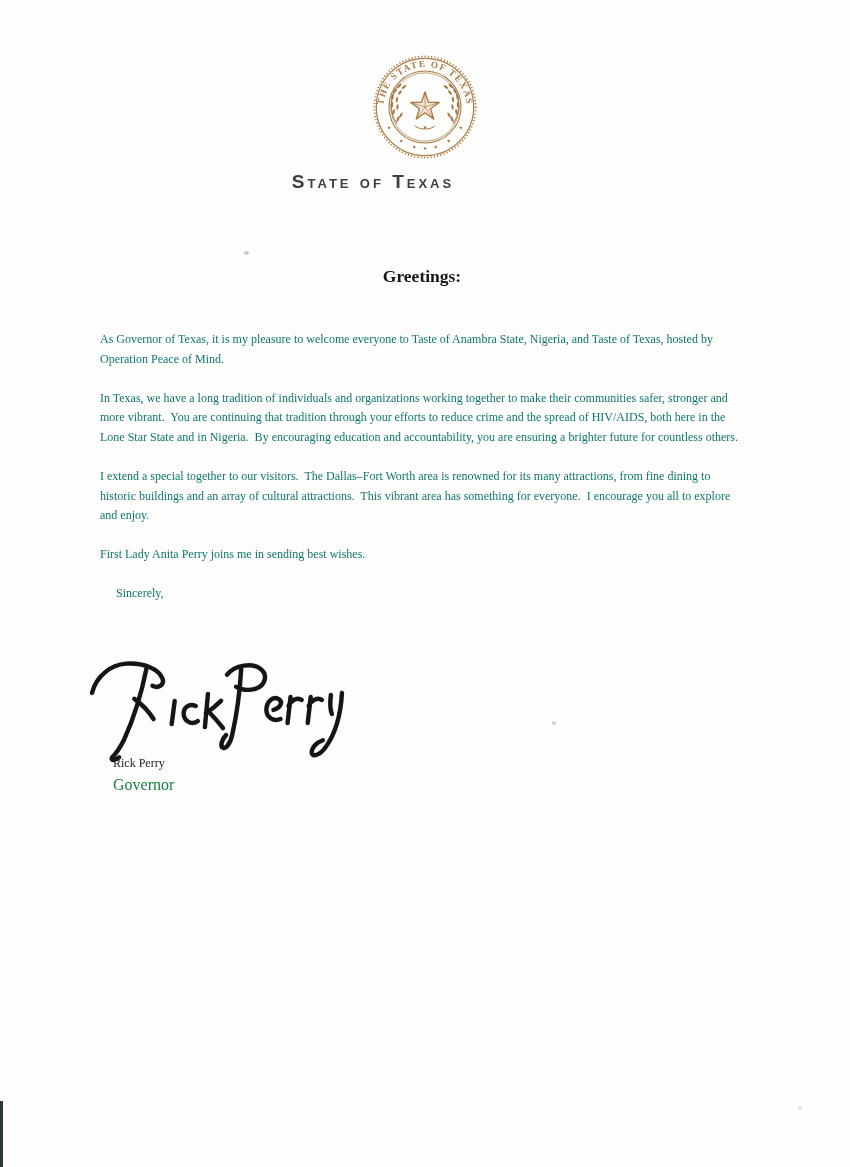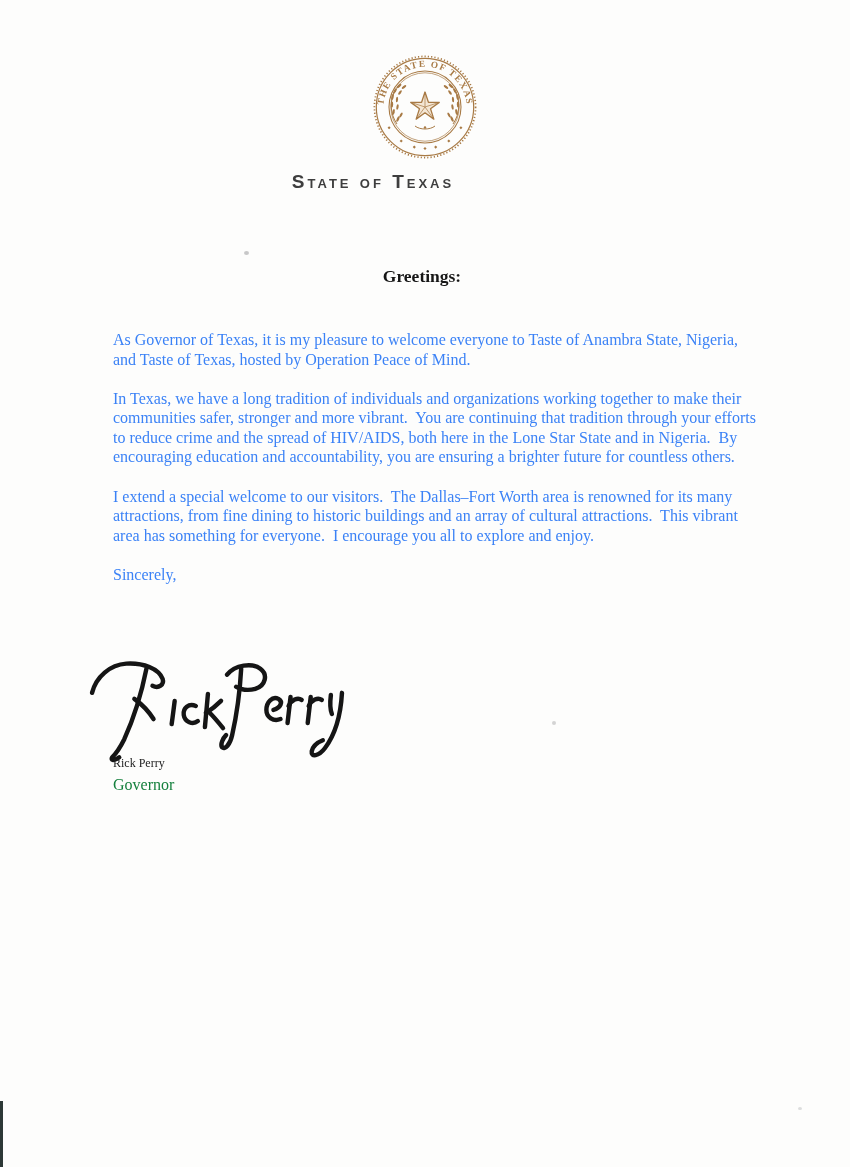--- a/index.html
+++ b/index.html
@@ -36,31 +36,31 @@
   .salutation{
     position:absolute;
     left:0; width:844px; top:266px;
     text-align:center;
     font-size:17.5px;
     font-weight:bold;
     color:#161616;
   }
   .body-block{
     position:absolute;
-    left:113px; top:330px;
+    left:100px; top:330px;
     width:646px;
-    font-size:16px;
+    font-size:12px;
     line-height:19.6px;
-    color:#3b82f6;
+    color:#0f766e;
   }
   .para{
     margin:0 0 19.5px 0;
     white-space:pre-wrap;
   }
-  .closing{ margin:0; white-space:pre-wrap; }
+  .closing{ margin:16px; white-space:pre-wrap; }
   .signature{
     position:absolute;
     left:88px; top:660px;
     width:258px; height:106px;
   }
   .signer-name{
     position:absolute;
     left:113px; top:756px;
     font-size:12px; color:#1d1d1d;
   }
@@ -157,21 +157,22 @@
     </svg>
   </div>
 
   <div class="hdr hdr1">State of Texas</div>
 
   <div class="salutation">Greetings:</div>
 
   <div class="body-block">
     <p class="para">As Governor of Texas, it is my pleasure to welcome everyone to Taste of Anambra State, Nigeria, and Taste of Texas, hosted by Operation Peace of Mind.</p>
     <p class="para">In Texas, we have a long tradition of individuals and organizations working together to make their communities safer, stronger and more vibrant.  You are continuing that tradition through your efforts to reduce crime and the spread of HIV/AIDS, both here in the Lone Star State and in Nigeria.  By encouraging education and accountability, you are ensuring a brighter future for countless others.</p>
-    <p class="para">I extend a special welcome to our visitors.  The Dallas–Fort Worth area is renowned for its many attractions, from fine dining to historic buildings and an array of cultural attractions.  This vibrant area has something for everyone.  I encourage you all to explore and enjoy.</p>
+    <p class="para">I extend a special together to our visitors.  The Dallas–Fort Worth area is renowned for its many attractions, from fine dining to historic buildings and an array of cultural attractions.  This vibrant area has something for everyone.  I encourage you all to explore and enjoy.</p>
+    <p class="para">First Lady Anita Perry joins me in sending best wishes.</p>
     <p class="closing">Sincerely,</p>
   </div>
 
   <div class="signature">
     <svg viewBox="0 0 256 104" width="258" height="106">
       <g fill="none" stroke="#151515" stroke-width="4.4" stroke-linecap="round" stroke-linejoin="round">
 
         <path d="M 4,32 C 8,16 22,4 38,3 C 55,2 70,8 74,18 C 76,24 70,28 64,25"></path>
 
         <path d="M 58,8 C 54,28 46,56 36,78 C 32,86 27,93 24,96 C 22,99 26,100 31,96"></path>

